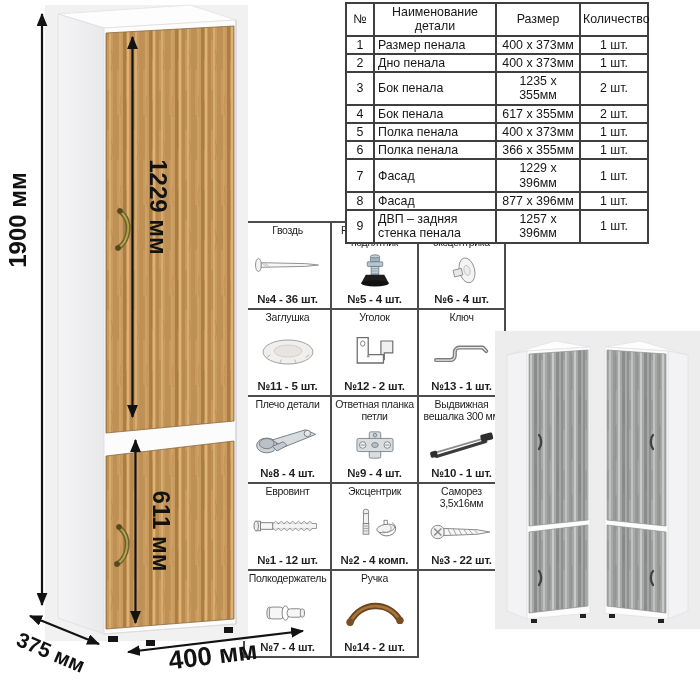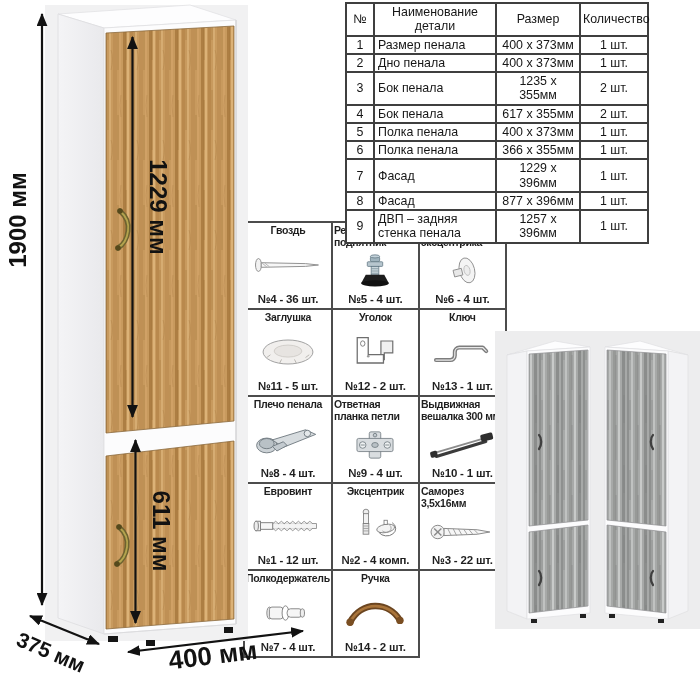--- a/index.html
+++ b/index.html
@@ -13,21 +13,21 @@
   #parts-table th{border:2px solid #3f3f3f;padding:1px 2px;font-weight:normal;text-align:center;line-height:1.15;}
   #parts-table td{border:2px solid #3f3f3f;padding:1px 3px;line-height:1.15;}
   #parts-table td.c{text-align:center;}
 
   
   #hw-table{border-collapse:collapse;table-layout:fixed;background:transparent;}
   #hw-table td{border:2px solid #4c4c4c;width:85px;height:85px;padding:0;background:#ffffff;vertical-align:top;}
   #hw-table td.hw-empty{border:none;background:transparent;}
   .hw-inner{display:flex;flex-direction:column;align-items:center;justify-content:space-between;
             height:85px;box-sizing:border-box;padding:2px 1px;}
-  .hw-name{font-weight:bold;font-size:10.5px;letter-spacing:-0.3px;text-align:left;line-height:1.14;color:#1f1f1f;}
+  .hw-name{font-weight:normal;font-size:10.5px;letter-spacing:-0.3px;text-align:center;line-height:1.14;color:#1f1f1f;}
   .hw-count{font-weight:bold;font-size:11.5px;letter-spacing:-0.2px;color:#1f1f1f;padding-bottom:1px;white-space:nowrap;text-align:center;}
   .hw-icon{flex:1;display:flex;align-items:center;justify-content:center;width:100%;}
 
   
   svg text{font-family:"Liberation Sans",sans-serif;font-weight:bold;fill:#121212;}
 
   #caption{position:absolute;left:488px;top:629px;width:212px;text-align:center;
            font-size:19.5px;font-weight:bold;color:#0e0e0e;letter-spacing:-0.3px;}
 </style>
 </head>
@@ -276,21 +276,21 @@
           <path d="M10,26 h16 a5,5 0 0 0 5,-5 v-4 a5,5 0 0 1 5,-5 h26 l4,4" fill="none" stroke="#e9e9e9" stroke-width="1.4" stroke-linecap="round" stroke-linejoin="round"></path>
         </svg>
               </div>
         <div class="hw-count">№13 - 1 шт.</div>
       </div>
           </td>
     </tr>
     <tr>
       <td>
             <div class="hw-inner">
-        <div class="hw-name">Плечо пенала</div>
+        <div class="hw-name">Плечо детали</div>
         <div class="hw-icon">
                 <svg width="72" height="38" viewBox="0 0 78 38">
           <ellipse cx="16" cy="26" rx="11" ry="8" fill="#ccd2d6" stroke="#707a80"></ellipse>
           <ellipse cx="16" cy="24" rx="8" ry="5.5" fill="#b9c1c6" stroke="#707a80"></ellipse>
           <polygon points="22,20 58,9 69,14 34,28" fill="#d7dcdf" stroke="#707a80"></polygon>
           <polygon points="22,27 34,22 38,26 27,32" fill="#c3cacf" stroke="#707a80"></polygon>
           <circle cx="60" cy="13" r="3.5" fill="#e4e8ea" stroke="#707a80"></circle>
         </svg>
               </div>
         <div class="hw-count">№8 - 4 шт.</div>

